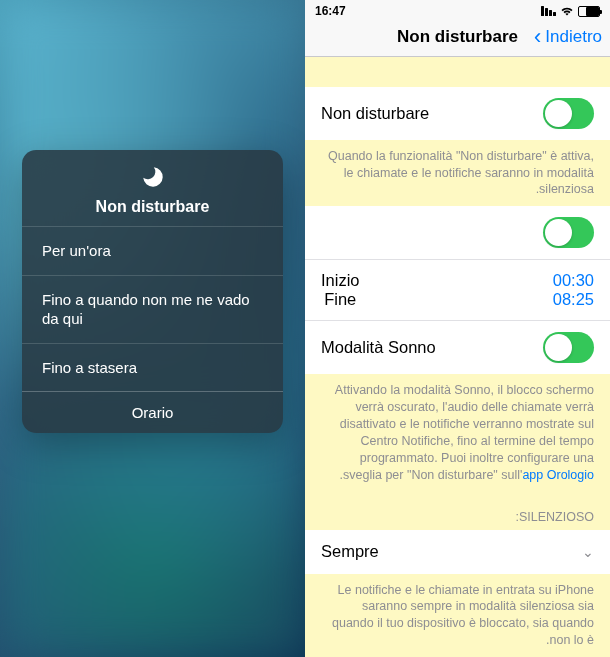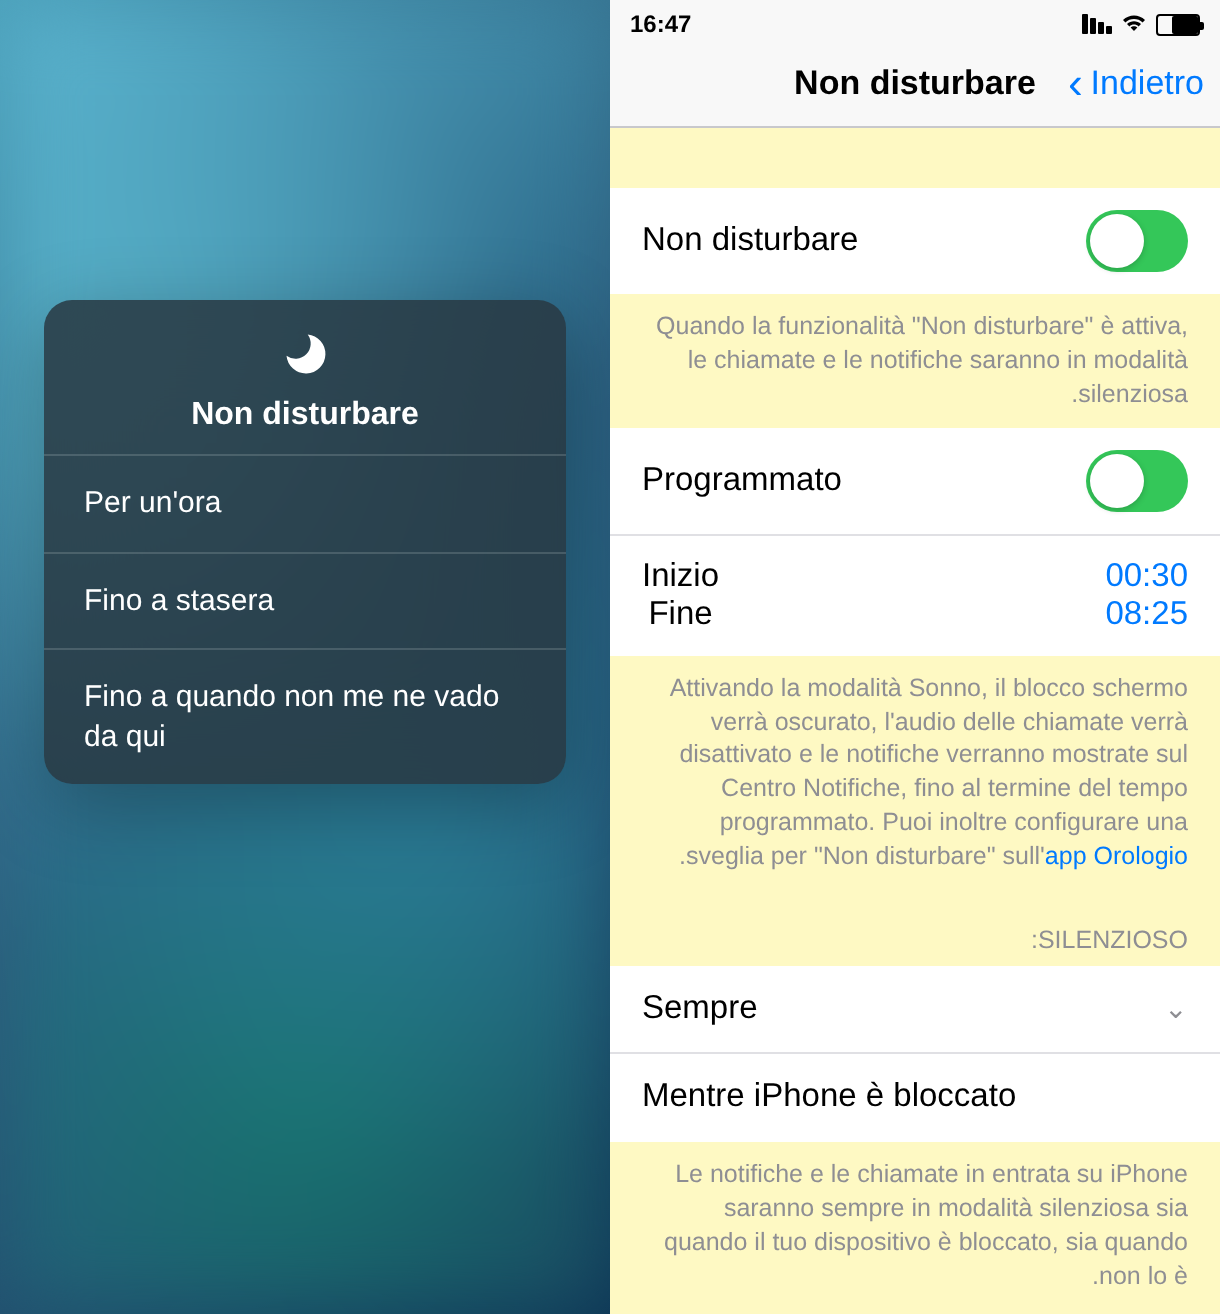--- a/index.html
+++ b/index.html
@@ -61,23 +61,24 @@
     <div class="menu-header">
       <span class="moon-icon">
         <svg viewBox="0 0 24 24" fill="#fff">
             <path d="M21 12.79A9 9 0 1 1 11.21 3 7 7 0 0 0 21 12.79z"></path>
           </svg>
       </span>
       <div class="menu-title">Non disturbare</div>
     </div>
     <div class="menu-items">
       <div class="menu-item">Per un'ora</div>
+      <div class="menu-item">Fino a quando non me ne vado da qui</div>
       <div class="menu-item">Fino a stasera</div>
-      <div class="menu-item">Fino a quando non me ne vado da qui</div>
     </div>
+    <div class="menu-bottom">Orario</div>
   </div>
 </div>
 
 <div class="right-panel">
   <div class="status-bar">
     <div class="sb-right">
       <div class="battery">
           <div class="battery-fill"></div>
         </div>
       <span class="wifi">
@@ -109,44 +110,43 @@
       <div class="row">
         <div class="toggle"></div>
         <span class="row-label">Non disturbare</span>
       </div>
     </div>
     <div class="footer-text">Quando la funzionalità "Non disturbare" è attiva, le chiamate e le notifiche saranno in modalità silenziosa.</div>
 
     <div class="group">
       <div class="row">
         <div class="toggle"></div>
-        <span class="row-label">Programmato</span>
       </div>
       <div class="row">
         <div style="text-align:left">
           <div class="row-value">00:30</div>
           <div class="row-value">08:25</div>
         </div>
         <div style="text-align:center">
           <div class="row-label">Inizio</div>
           <div class="row-label">Fine</div>
         </div>
+      </div>
+      <div class="row">
+        <div class="toggle"></div>
+        <span class="row-label">Modalità Sonno</span>
       </div>
     </div>
     <div class="footer-text">
       <span>Attivando la modalità Sonno, il blocco schermo verrà oscurato, l'audio delle chiamate verrà disattivato e le notifiche verranno mostrate sul Centro Notifiche, fino al termine del tempo programmato. Puoi inoltre configurare una sveglia per "Non disturbare" sull'</span><span class="link-inline">app Orologio</span><span>.</span>
     </div>
 
     <div class="section-header">SILENZIOSO:</div>
     <div class="group">
       <div class="row">
         <span class="chevron-down">⌄</span>
         <span class="row-label">Sempre</span>
       </div>
-      <div class="row">
-        <span></span>
-        <span class="row-label">Mentre iPhone è bloccato</span>
-      </div>
     </div>
     <div class="footer-text">Le notifiche e le chiamate in entrata su iPhone saranno sempre in modalità silenziosa sia quando il tuo dispositivo è bloccato, sia quando non lo è.</div>
 
   </div>
 </div>
 
 </body></html>

